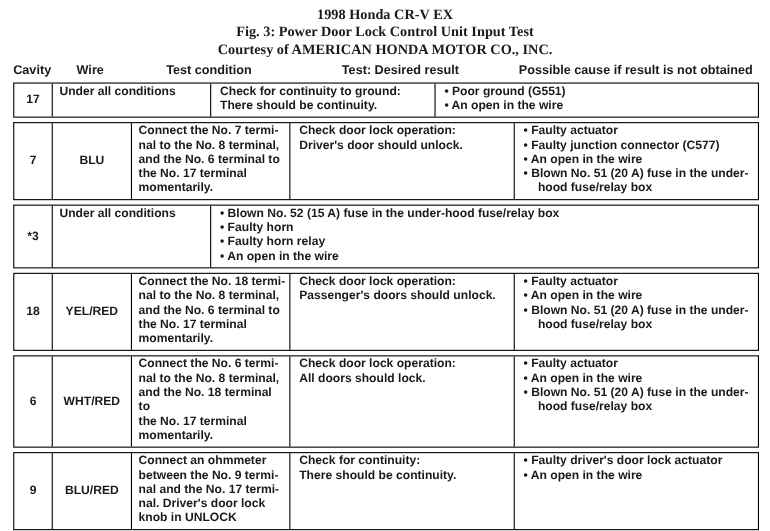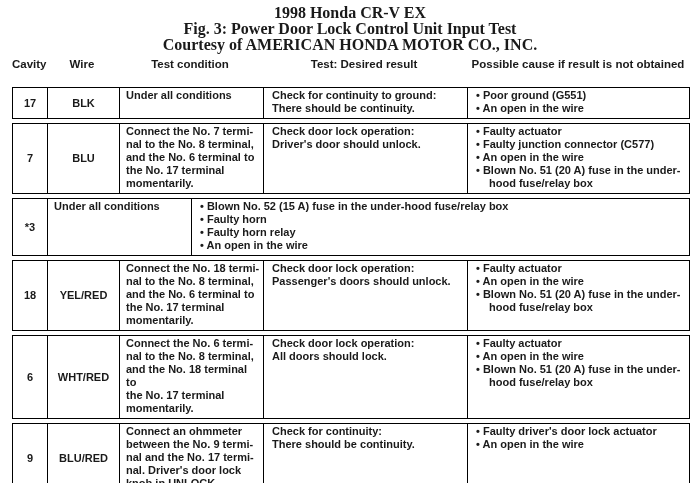--- a/index.html
+++ b/index.html
@@ -9,35 +9,35 @@
     background:#ffffff;
     color:#111;
     font-family:"Liberation Sans", sans-serif;
     overflow:hidden;
   }
   .titles{
     padding-top:5px;
     text-align:center;
     font-family:"Liberation Serif", serif;
     font-weight:700;
-    font-size:16px;
+    font-size:13px;
     line-height:16px;
     color:#1a1a1a;
   }
   .tbl{
     margin:5px 10px 0 12px;
     width:678px;
     font-size:11px;
     font-weight:700;
     line-height:13px;
     color:#1a1a1a;
   }
   .hdr-row{
     display:flex;
-    margin-bottom:16px;
+    margin-bottom:4px;
   }
   .hdr-cell{
     text-align:center;
     font-size:11.5px;
     white-space:nowrap;
   }
   .hc1{width:34px;}
   .hc2{width:72px;}
   .hc3{width:144px;}
   .hc4{width:204px;}
@@ -100,21 +100,20 @@
     <div class="hdr-row">
       <div class="hdr-cell hc1">Cavity</div>
       <div class="hdr-cell hc2">Wire</div>
       <div class="hdr-cell hc3">Test condition</div>
       <div class="hdr-cell hc4">Test: Desired result</div>
       <div class="hdr-cell hc5">Possible cause if result is not obtained</div>
     </div>
 
     <div class="row">
       <div class="cell c-cavity">17</div>
-      <div class="cell c-wire">BLK</div>
       <div class="cell c-cond">Under all conditions</div>
       <div class="cell c-result">Check for continuity to ground:
 There should be continuity.</div>
       <div class="cell c-causes">
         <div class="cause">Poor ground (G551)</div>
         <div class="cause">An open in the wire</div>
       </div>
     </div>
 
     <div class="row">

